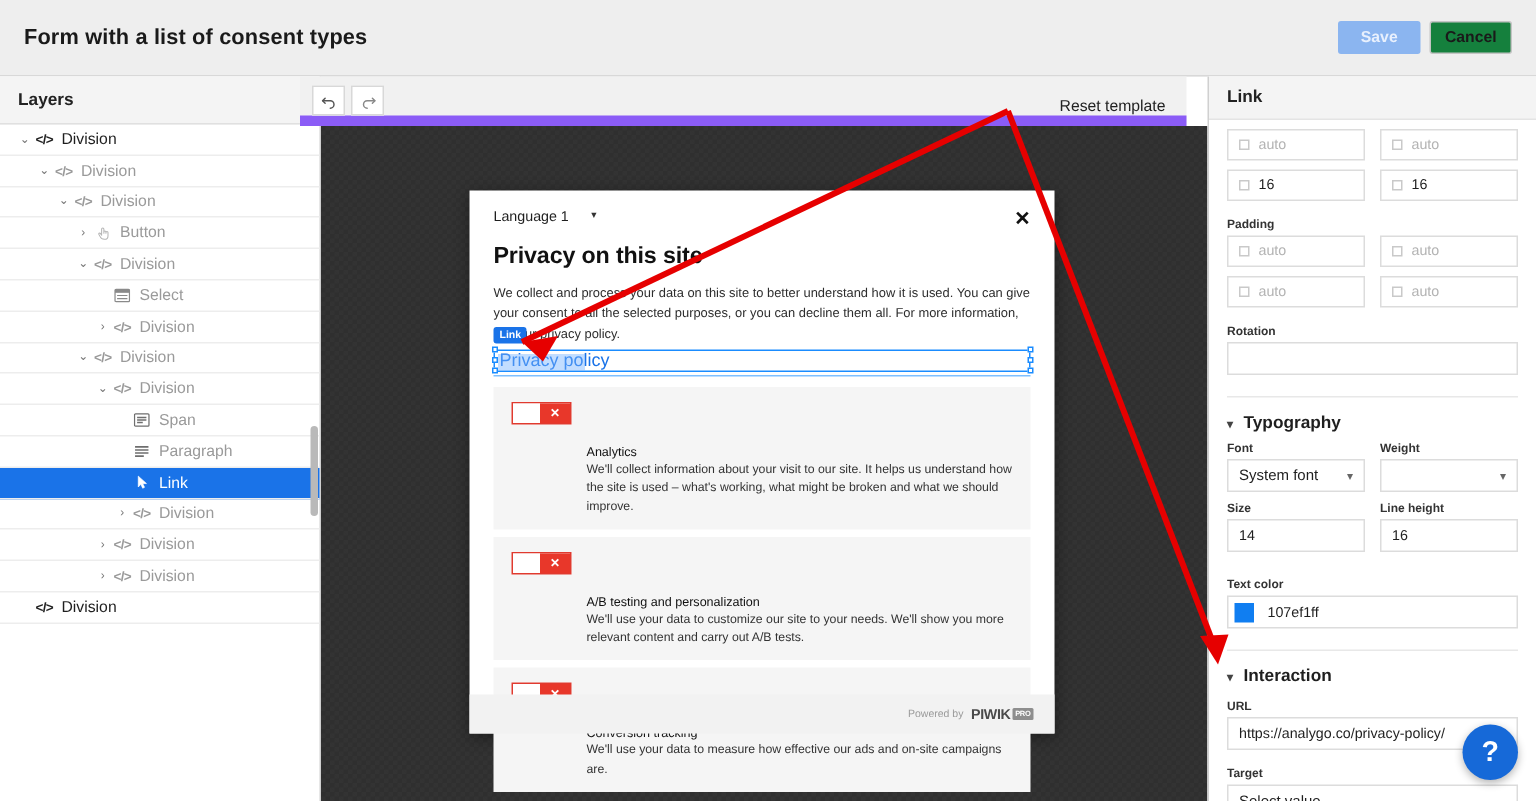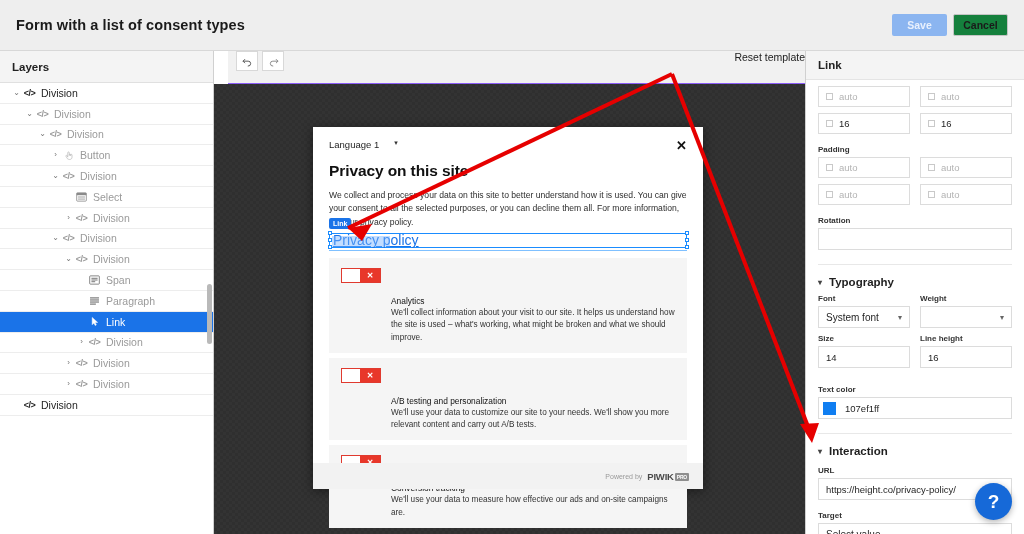--- a/index.html
+++ b/index.html
@@ -67,23 +67,23 @@
     position: absolute; right: 1px; top: 33px; width: 5px; height: 450px;
     background: transparent;
   }
   .layers-thumb {
     position: absolute; top: 200px; left: 0; width: 5px; height: 60px;
     background: #b9b9b9; border-radius: 3px;
   }
 
   
   .canvas-toolbar {
-    position: absolute; left: 228px; top: 51px; width: 591px; height: 33px;
-    background: #f1f1f1; border-bottom: 1px solid #8b5cf6;
-    display: flex; align-items: flex-start; padding: 0 14px 0 8px;
+    position: absolute; left: 200px; top: 51px; width: 591px; height: 33px;
+    background: #f1f1f1; border-bottom: 7px solid #8b5cf6;
+    display: flex; align-items: flex-end; padding: 0 14px 0 8px;
   }
   .tool-btn {
     width: 22px; height: 20px; background: #fff; border: 1px solid #d8d8d8;
     display: flex; align-items: center; justify-content: center; cursor: pointer;
     color: #555;
   }
   .tool-btn + .tool-btn { margin-left: 4px; }
   .reset-link {
     margin-left: auto; font-size: 10.5px; color: #222; cursor: pointer;
   }
@@ -126,21 +126,21 @@
   .link-badge {
     position: absolute; left: 0; top: -15px;
     background: #1a73e8; color: #fff; font-size: 7px; font-weight: bold;
     padding: 2px 4px; border-radius: 2px; line-height: 1;
   }
   .sel-box {
     position: relative; border: 1px solid #1a8cff; height: 15px;
     display: flex; align-items: center; padding-left: 3px;
   }
   .sel-link-text {
-    font-size: 14px; color: #1a73e8; text-decoration: underline;
+    font-size: 12px; color: #1a73e8; 
   }
   .sel-link-text::selection { background: #b5d6ff; }
   .sel-hl {
     position: absolute; left: 2px; top: 2px; width: 58px; height: 11px;
     background: rgba(120,180,255,.45);
   }
   .handle {
     position: absolute; width: 4px; height: 4px; background: #fff;
     border: 1px solid #1a8cff;
   }
@@ -631,21 +631,21 @@
         <span class="swatch-val">107ef1ff</span>
       </div>
 
       <div class="section-head">
         <span class="section-caret">▾</span>
         <span>Interaction</span>
       </div>
 
       <div class="f-label" style="margin-top:9px">URL</div>
       <div class="url-input">
-        <span>https://height.co/privacy-policy/</span>
+        <span>https://analygo.co/privacy-policy/</span>
       </div>
 
       <div class="f-label" style="margin-top:11px">Target</div>
       <div class="f-select">
         <span>Select value</span>
       </div>
 
     </div>
   </div>
 

